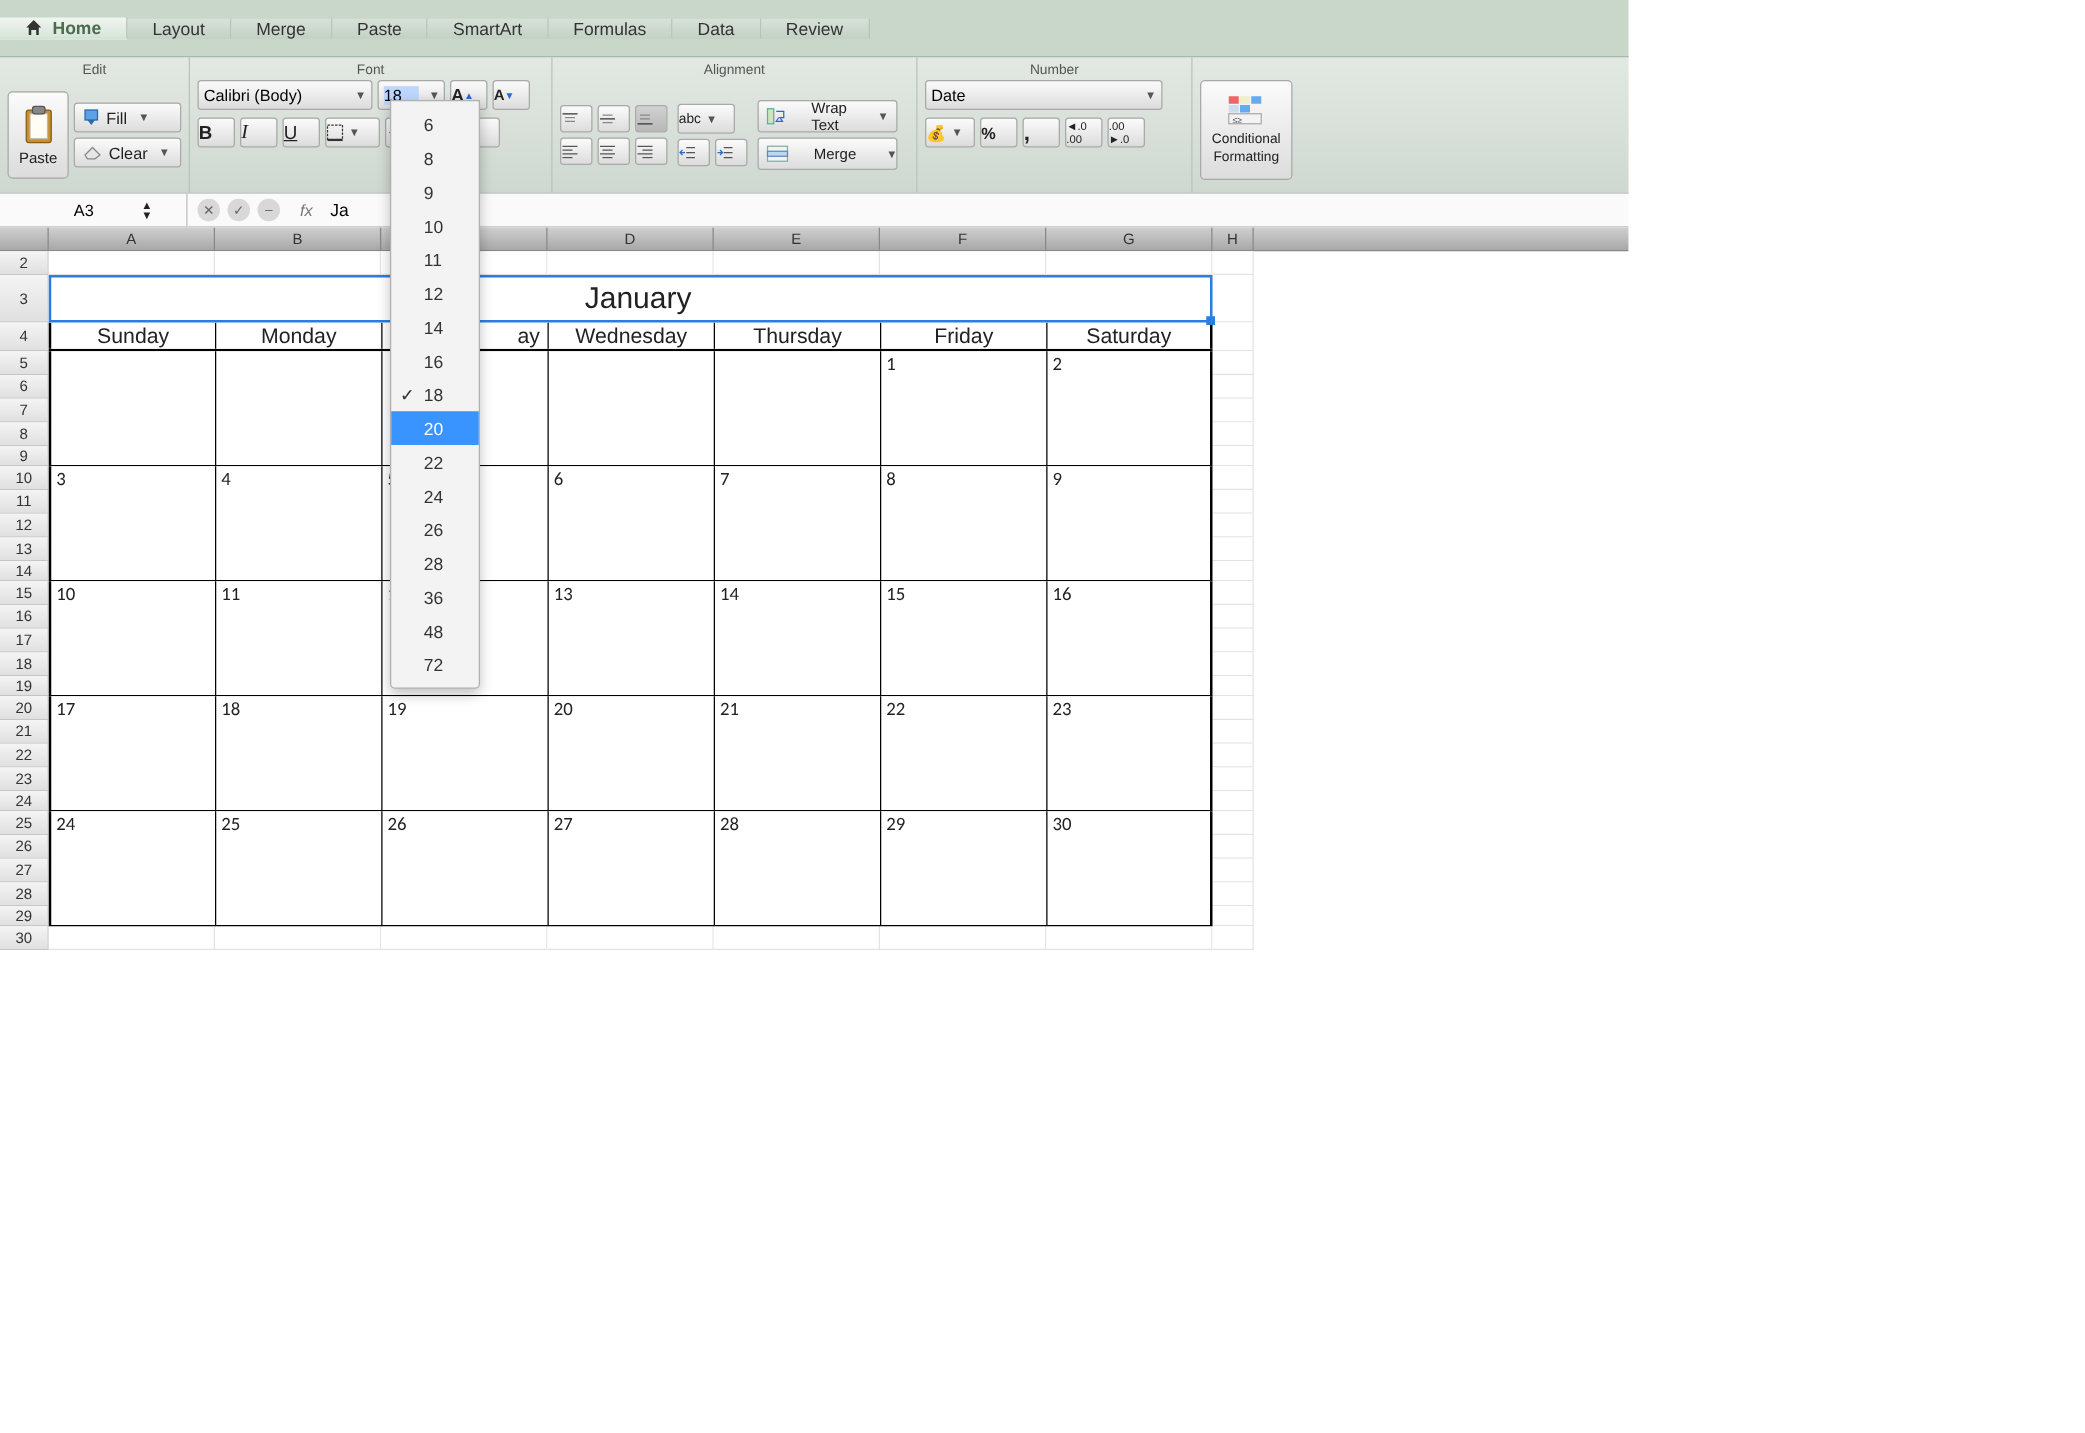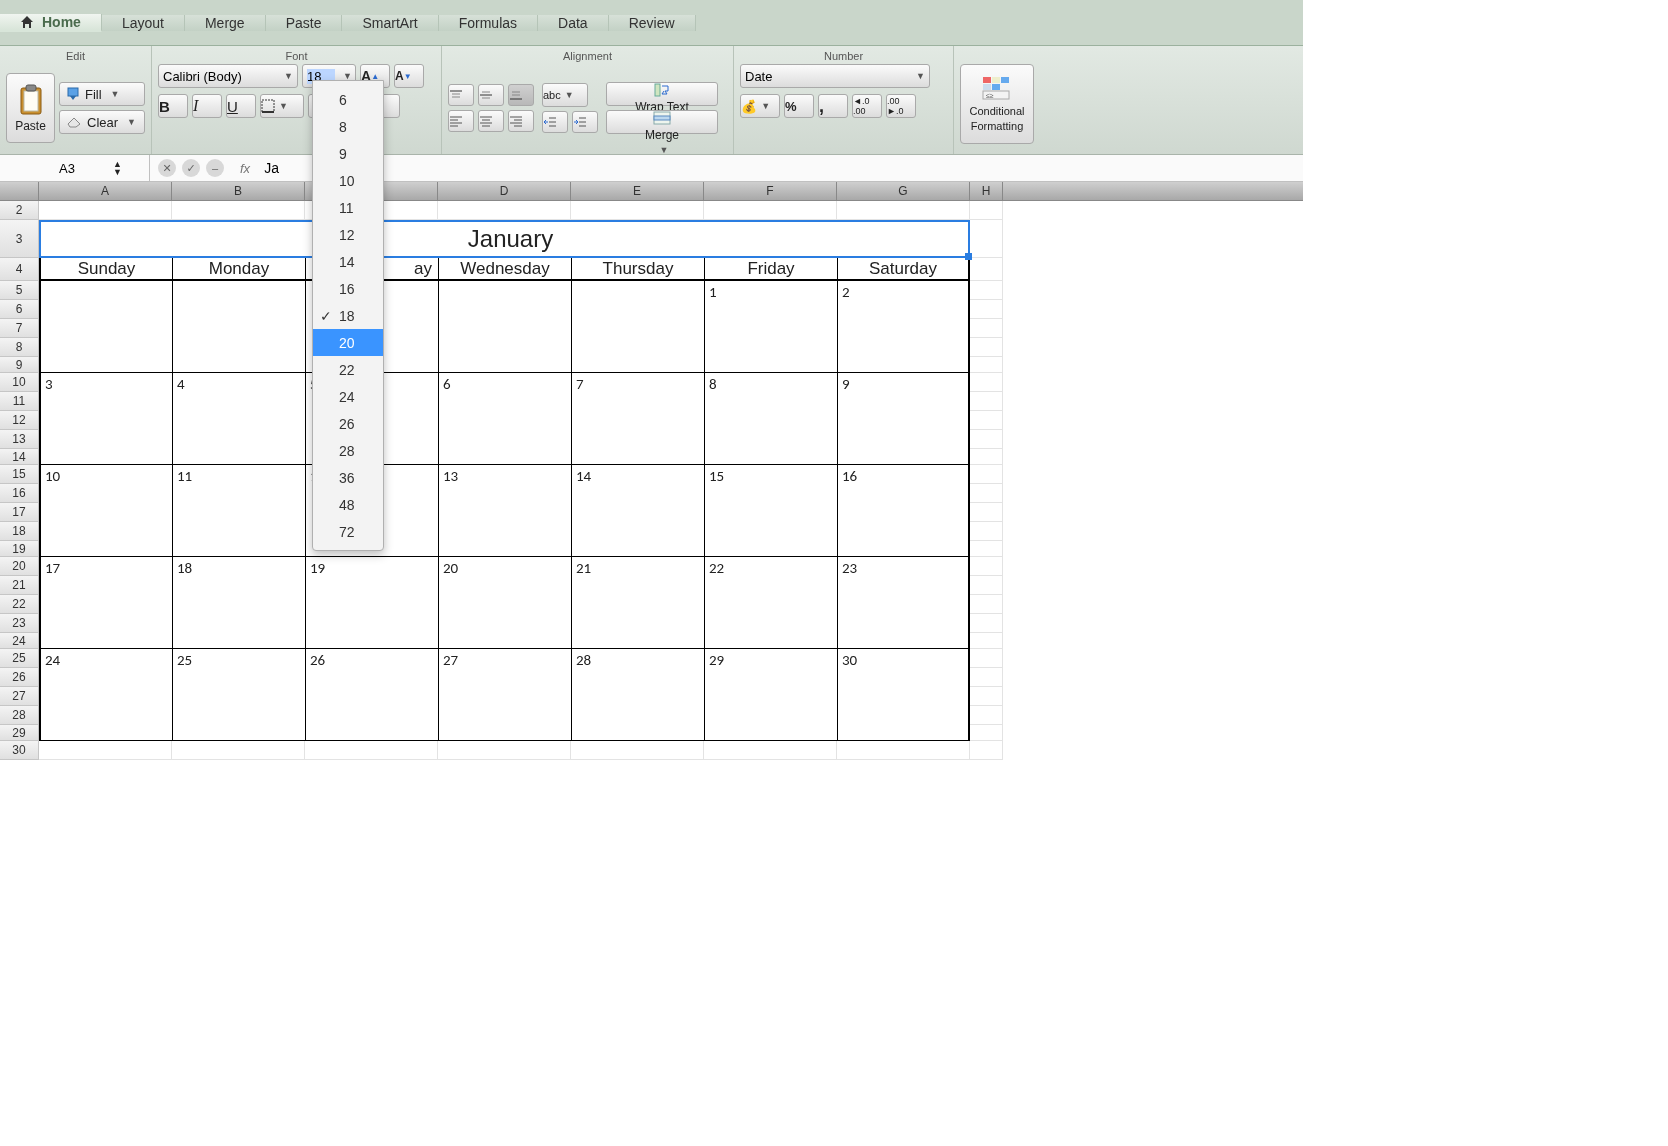--- a/index.html
+++ b/index.html
@@ -21,21 +21,21 @@
   .iconbtn.small{width:26px;height:22px;}
   .big-btn { width:52px; height:70px; flex-direction:column; gap:3px; font-size:12px; text-align:center; background:linear-gradient(#fbfbfb,#dcdcdc); border:1px solid #a9a9a9; border-radius:4px; display:flex; align-items:center; justify-content:center; cursor:pointer;}
   .dropdown-arrow{font-size:9px;color:#555;margin-left:4px;}
   
   .combo { padding:0 4px; gap:4px;}
   .combo input { border:none; background:transparent; font-size:13px; outline:none; width:100%;}
   
   .stack { display:flex; flex-direction:column; gap:4px; }
   .row { display:flex; gap:4px; }
   .group-inner{display:flex;flex-direction:column;gap:4px;align-items:flex-start;}
-  .wrap-merge{display:flex;align-items:center;gap:3px;height:24px;border:1px solid #a9a9a9;border-radius:3px;background:linear-gradient(#fbfbfb,#dcdcdc);padding:0 6px;flex-direction:column;}
+  .wrap-merge{display:flex;align-items:center;gap:20px;height:24px;border:1px solid #a9a9a9;border-radius:3px;background:linear-gradient(#fbfbfb,#dcdcdc);padding:12px 6px;}
   
   
   .formula-bar{height:27px;display:flex;align-items:center;border-bottom:1px solid #c0c0c0;background:#fafafa;font-size:13px;}
   .name-box{width:150px;border-right:1px solid #c0c0c0;height:100%;display:flex;align-items:center;justify-content:center;gap:6px;padding:0 6px;}
   .name-box input{border:none;background:transparent;text-align:center;width:80px;font-size:13px;outline:none;}
   .fb-btns{display:flex;gap:6px;padding:0 8px;align-items:center;}
   .fb-circle{width:18px;height:18px;border-radius:50%;background:#d8d8d8;display:flex;align-items:center;justify-content:center;font-size:11px;color:#666;}
   .fx{font-style:italic;color:#777;font-size:13px;margin:0 8px;}
   .formula-input{flex:1;border:none;background:transparent;font-size:14px;padding:0 6px;outline:none;}
 

